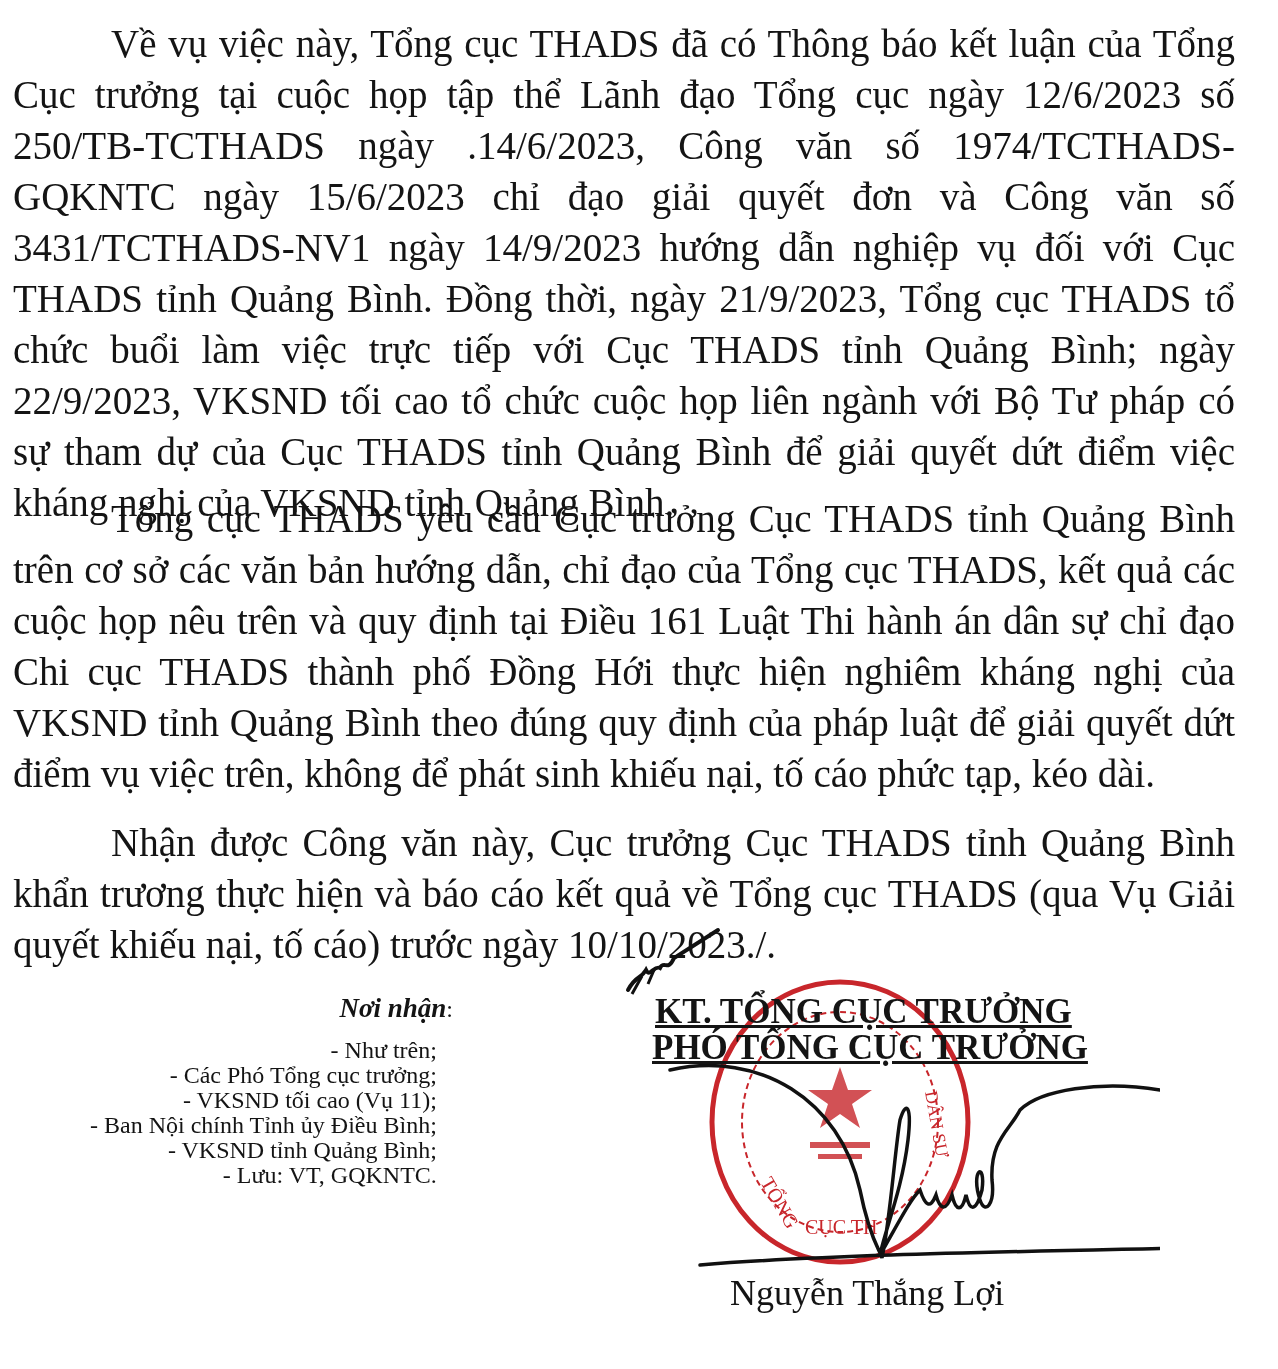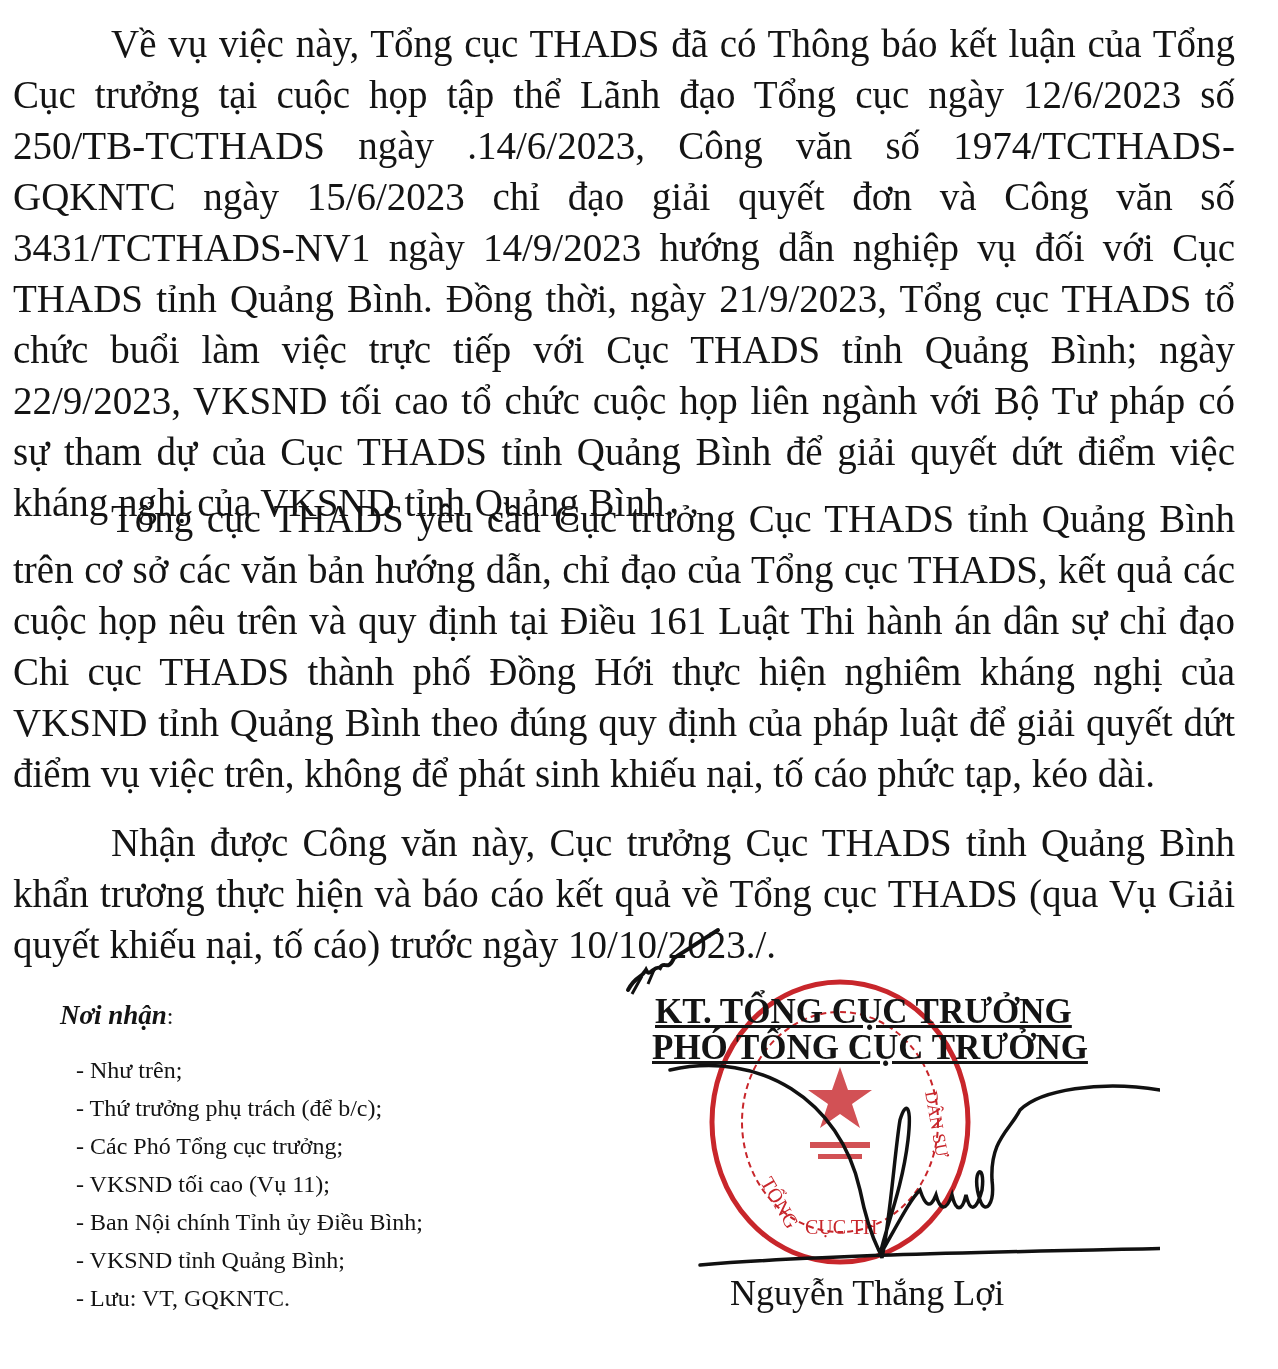--- a/index.html
+++ b/index.html
@@ -9,22 +9,22 @@
   }
   .para {
     position: absolute; left: 13px; width: 1222px;
     font-size: 39px; line-height: 51px; text-align: justify;
     text-indent: 98px; margin: 0;
   }
   #p1 { top: 18px; }
   #p2 { top: 493px; }
   #p3 { top: 817px; }
   .recipients {
-    position: absolute; left: 60px; top: 996px;
-    font-size: 24px; line-height: 38px;
+    position: absolute; left: 74px; top: 996px;
+    font-size: 24px; line-height: 25px; text-align: right;
   }
   .recipients .title { font-style: italic; font-weight: bold; font-size: 27px; }
   .recipients ul { list-style: none; margin: 16px; padding: 0; }
   .sig-block {
     position: absolute; left: 640px; top: 990px; width: 520px; height: 340px;
   }
   .sig-line1, .sig-line2 {
     position: absolute; font-weight: bold; font-size: 35px; white-space: nowrap; z-index: 3; text-decoration: underline;
   }
   .sig-line1 { left: 15px; top: 2px; }
@@ -48,21 +48,20 @@
   <path d="M10 70 C18 55, 22 60, 28 50 C32 58, 36 45, 42 48 C46 40, 50 52, 56 38 L100 10" fill="none" stroke="#111" stroke-width="4" stroke-linecap="round"></path>
   <path d="M14 74 L24 56 M30 64 L36 50" stroke="#111" stroke-width="3" fill="none"></path>
 </svg>
 
 <div class="recipients">
   <div>
     <span class="title">Nơi nhận</span><span>:</span>
   </div>
   <ul>
     <li>- Như trên;</li>
-    <li>- Thứ trưởng phụ trách (để b/c);</li>
     <li>- Các Phó Tổng cục trưởng;</li>
     <li>- VKSND tối cao (Vụ 11);</li>
     <li>- Ban Nội chính Tỉnh ủy Điều Bình;</li>
     <li>- VKSND tỉnh Quảng Bình;</li>
     <li>- Lưu: VT, GQKNTC.</li>
   </ul>
 </div>
 
 <div class="sig-block">
   <svg class="stamp" width="300" height="300" viewBox="0 0 300 300">

